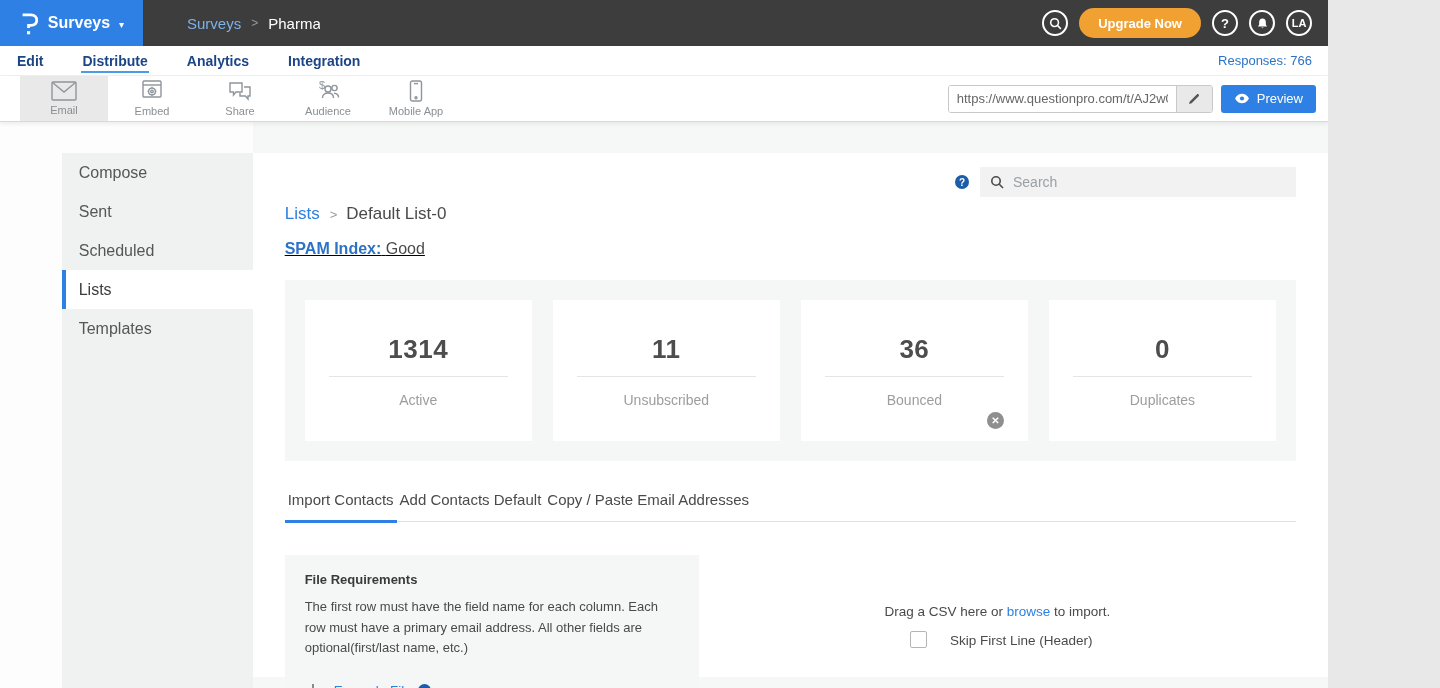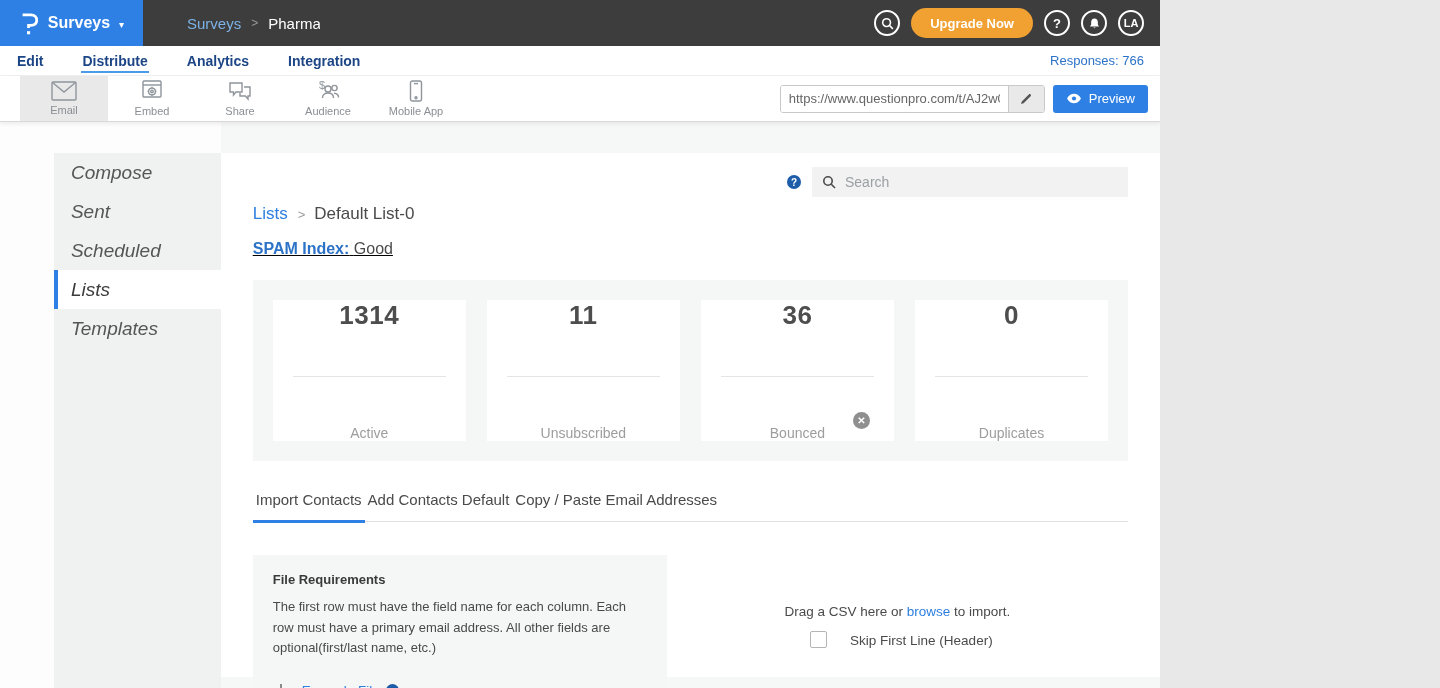--- a/index.html
+++ b/index.html
@@ -1,19 +1,19 @@
 <!DOCTYPE html>
 <html><head>
 <meta charset="utf-8">
 <title>Surveys</title>
 <style>
   * { margin:0; padding:0; box-sizing:border-box; }
   html,body { background:#e8e8e8; }
   body { font-family:"Liberation Sans", sans-serif; }
-  .app { position:relative; width:1160px; height:688px; background:#0f766e; overflow:hidden; }
+  .app { position:relative; width:1328px; height:688px; background:#0f766e; overflow:hidden; }
 
   
   .topbar { height:46px; background:#3d3d3d; display:flex; align-items:stretch; }
   .logo-area { width:143px; background:#2e80e4; display:flex; align-items:center; justify-content:center; gap:9px; color:#fff; cursor:pointer; }
   .logo-mark { width:20px; height:24px; }
   .product-name { font-size:16px; font-weight:700; }
   .caret { font-size:10px; margin-top:2px; }
   .topcrumb { display:flex; align-items:center; gap:10px; padding-left:44px; }
   .topcrumb .crumb-parent { color:#7db2e6; font-size:15px; cursor:pointer; }
   .topcrumb .crumb-sep { color:#9a9a9a; font-size:12px; }
@@ -42,21 +42,21 @@
 
   
   .page { display:flex; height:566px; }
   .gap-left { width:64px; background:#fdfdfd; }
   .side-col { width:198px; padding-top:31px; background:#fdfdfd; }
   .main-col { width:1115px; padding-top:31px; background:#f6f7f7; }
   .gap-right { flex:1; background:#f4f5f5; }
 
   
   .sidebar { height:535px; background:#f0f1f1; display:flex; flex-direction:column; }
-  .side-item { height:39px; line-height:39px; padding-left:17px; font-size:19px; color:#565656; cursor:pointer;font-style:italic; }
+  .side-item { height:39px; line-height:39px; padding-left:17px; font-size:16px; color:#565656; cursor:pointer; }
   .side-item.active { background:#fff; border-left:4px solid #2e80e4; padding-left:13px; color:#3c3c3c; }
   .side-spacer { height:43px; }
   .email-block { border-top:1px solid #dcdcdc; padding:20px 16px 0 14px; }
   .email-head { display:flex; align-items:center; gap:11px; }
   .email-head svg { flex:none; }
   .email-title { font-size:14px; font-weight:700; color:#4a4a4a; }
   .progress { margin-top:19px; height:3px; background:#d9d9d9; border-radius:2px; overflow:hidden; }
   .progress-fill { height:100%; background:#2e80e4; }
   .usage-text { margin-top:15px; font-size:12.5px; color:#4f4f4f; }
   .upgrade-link { margin-top:10px; font-size:13.5px; font-weight:700; color:#2d7fe0; cursor:pointer; }
@@ -72,21 +72,21 @@
 
   .crumb-row { margin-top:7px; display:flex; align-items:center; font-size:17px; }
   .crumb-link { color:#2d7fe0; cursor:pointer; }
   .crumb-gt { color:#9a9a9a; font-size:13px; margin:0 9px 0 10px; }
   .crumb-curr { color:#4a4a4a; }
   .spam-row { margin-top:16px; font-size:16px;text-decoration:underline; }
   .spam-label { color:#2c72c7; font-weight:700; }
   .spam-value { color:#4a4a4a; }
 
   .stats-panel { margin-top:22px; background:#f5f6f6; padding:20px; display:flex; gap:21px; height:181px; }
-  .stat-card { flex:1; background:#fff; position:relative; display:flex; flex-direction:column; align-items:center; justify-content:space-between; }
+  .stat-card { flex:1; background:#fff; position:relative; display:flex; flex-direction:column; align-items:center; justify-content:center; }
   .stat-value { font-size:26px; font-weight:700; color:#4d4d4d; letter-spacing:.5px; }
   .stat-line { width:79%; border-top:1px solid #e5e5e5; margin:11px 0 15px; }
   .stat-label { font-size:14px; color:#9d9d9d; }
   .block-icon { position:absolute; right:24px; bottom:12px; width:17px; height:17px; border-radius:50%; background:#8f8f8f; color:#fff; font-size:10px; font-weight:700; display:flex; align-items:center; justify-content:center; cursor:pointer; }
 
   .tabs { margin-top:30px; border-bottom:1px solid #e2e2e2; display:flex; }
   .tab { font-size:15px; color:#4a4a4a; padding:0 3px 12px; border-bottom:3px solid transparent; margin-bottom:-2px; cursor:pointer; }
   .tab.active { border-bottom-color:#2e80e4; }
 
   .tab-body { margin-top:33px; display:flex; }

